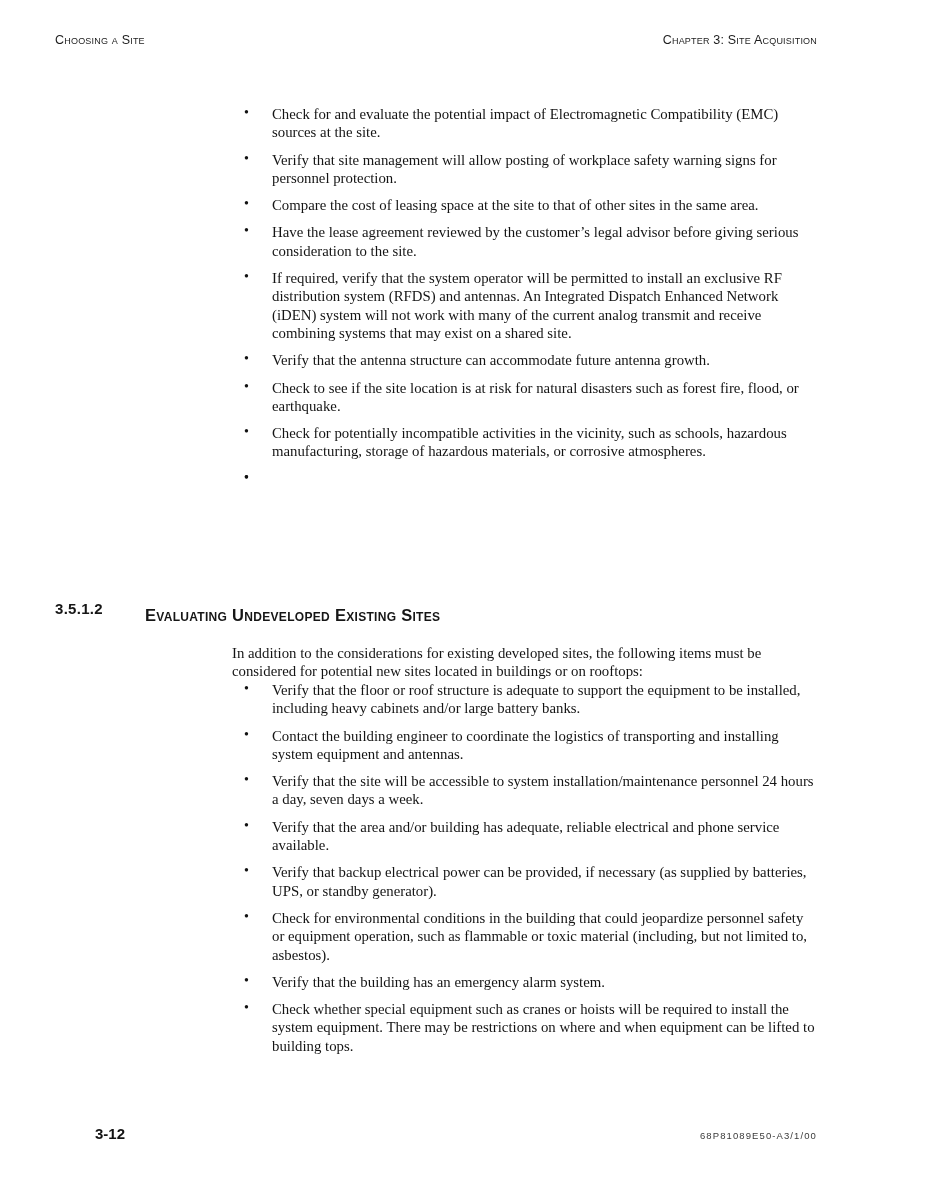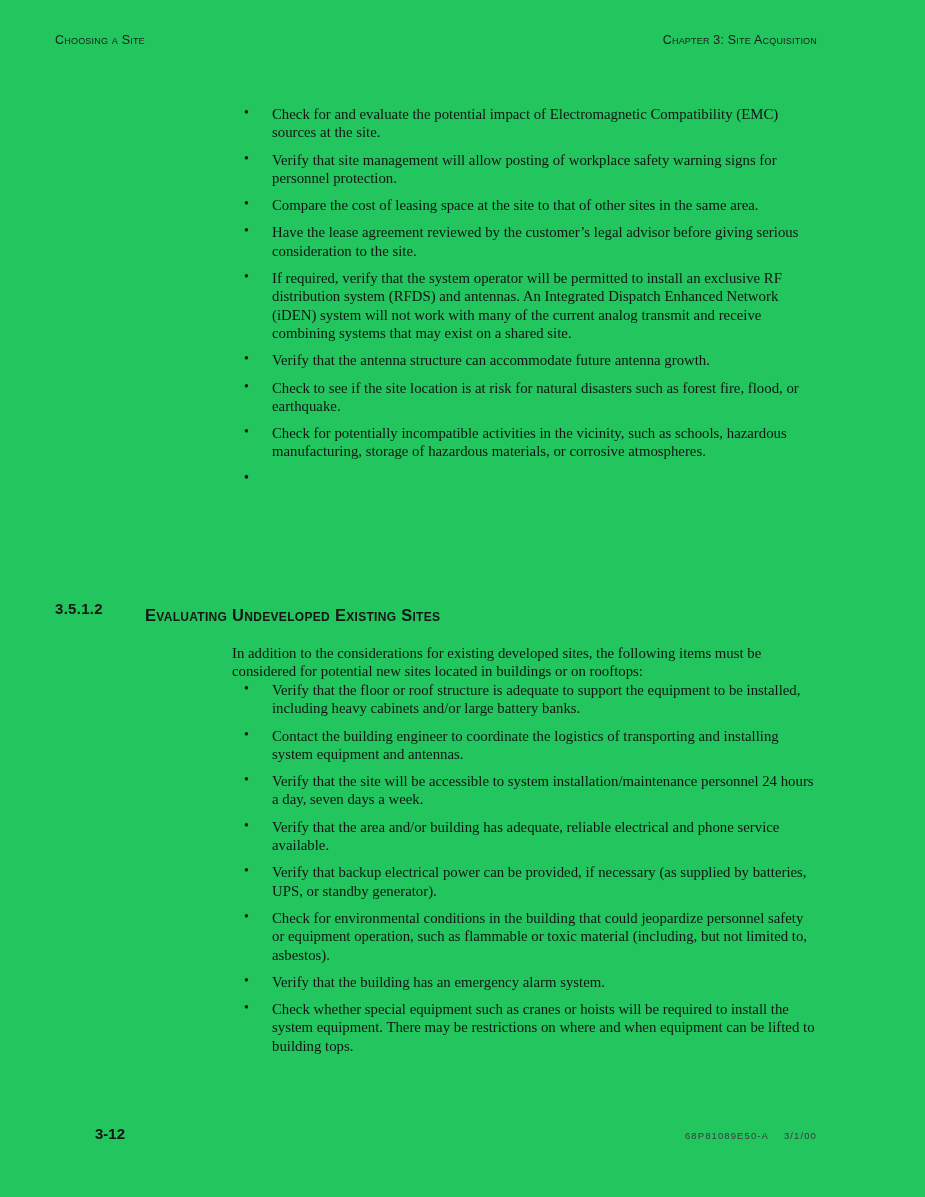--- a/index.html
+++ b/index.html
@@ -1,19 +1,19 @@
 <!DOCTYPE html>
 <html><head>
 <meta charset="utf-8">
 <style>
   html,body{margin:0;padding:0;background:#e8e8e8;}
   .page{
     position:relative;
     width:925px;height:1197px;
-    background:#22c55e;
+    background:#ffffff;
     margin:0 auto;
     overflow:hidden;
     color:#141414;
     font-family:"Liberation Serif", serif;
   }
   
   .running-header{
     position:absolute;left:55px;right:108px;top:33px;
     display:flex;justify-content:space-between;align-items:baseline;
     font-family:"Liberation Sans", sans-serif;
@@ -62,21 +62,21 @@
     font-size:14.8px;line-height:18.3px;
   }
   
   .footer-page-number{
     position:absolute;left:55px;top:1125px;
     font-family:"Liberation Sans", sans-serif;
     font-weight:bold;font-size:15px;color:#131313;margin-left:40px;
   }
   .footer-right{
     position:absolute;right:108px;top:1130px;
-    display:flex;gap:15px;
+    display:flex;gap:0;
     font-family:"Liberation Sans", sans-serif;
     font-size:9.5px;letter-spacing:1.1px;color:#3a3a3a;
     white-space:nowrap;
   }
 </style>
 </head>
 <body>
 
 <div class="page">
 

